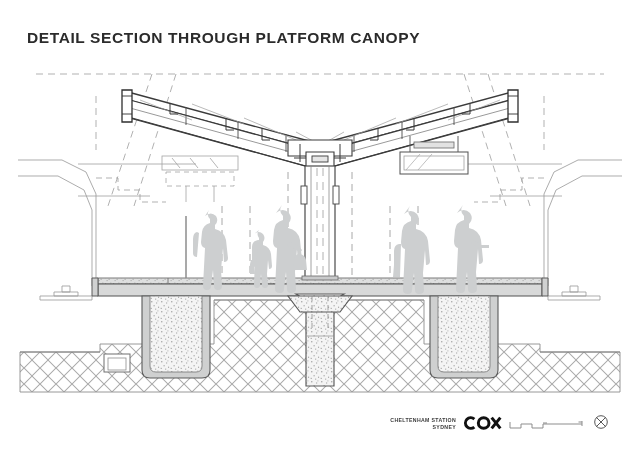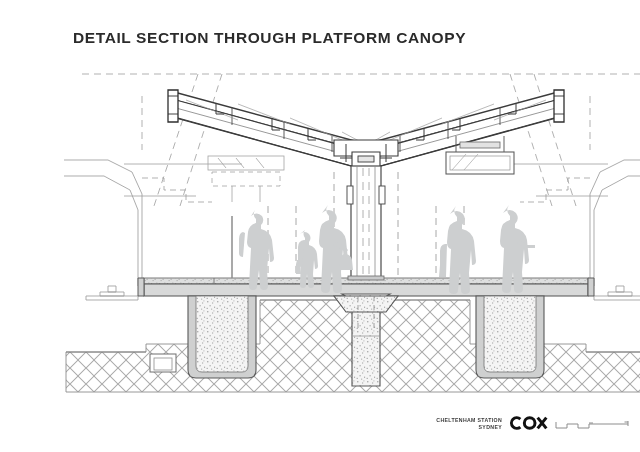--- a/index.html
+++ b/index.html
@@ -1,18 +1,18 @@
 <!DOCTYPE html>
 <html><head>
 <meta charset="utf-8">
 <style>
   html,body{margin:0;padding:0;background:#fff;}
   body{width:640px;height:452px;overflow:hidden;
        font-family:"Liberation Sans",sans-serif;}
-  #stage{position:relative;width:508px;height:452px;background:#ffffff;margin-left:46px;}
+  #stage{position:relative;width:508px;height:452px;background:#ffffff;}
 
   
   #title{
     position:absolute;left:27px;top:29px;
     font-size:15.5px;font-weight:bold;letter-spacing:0.6px;
     color:#2b2b2b;white-space:nowrap;
   }
 
   
   #drawing{position:absolute;left:0;top:0;width:640px;height:452px;}

